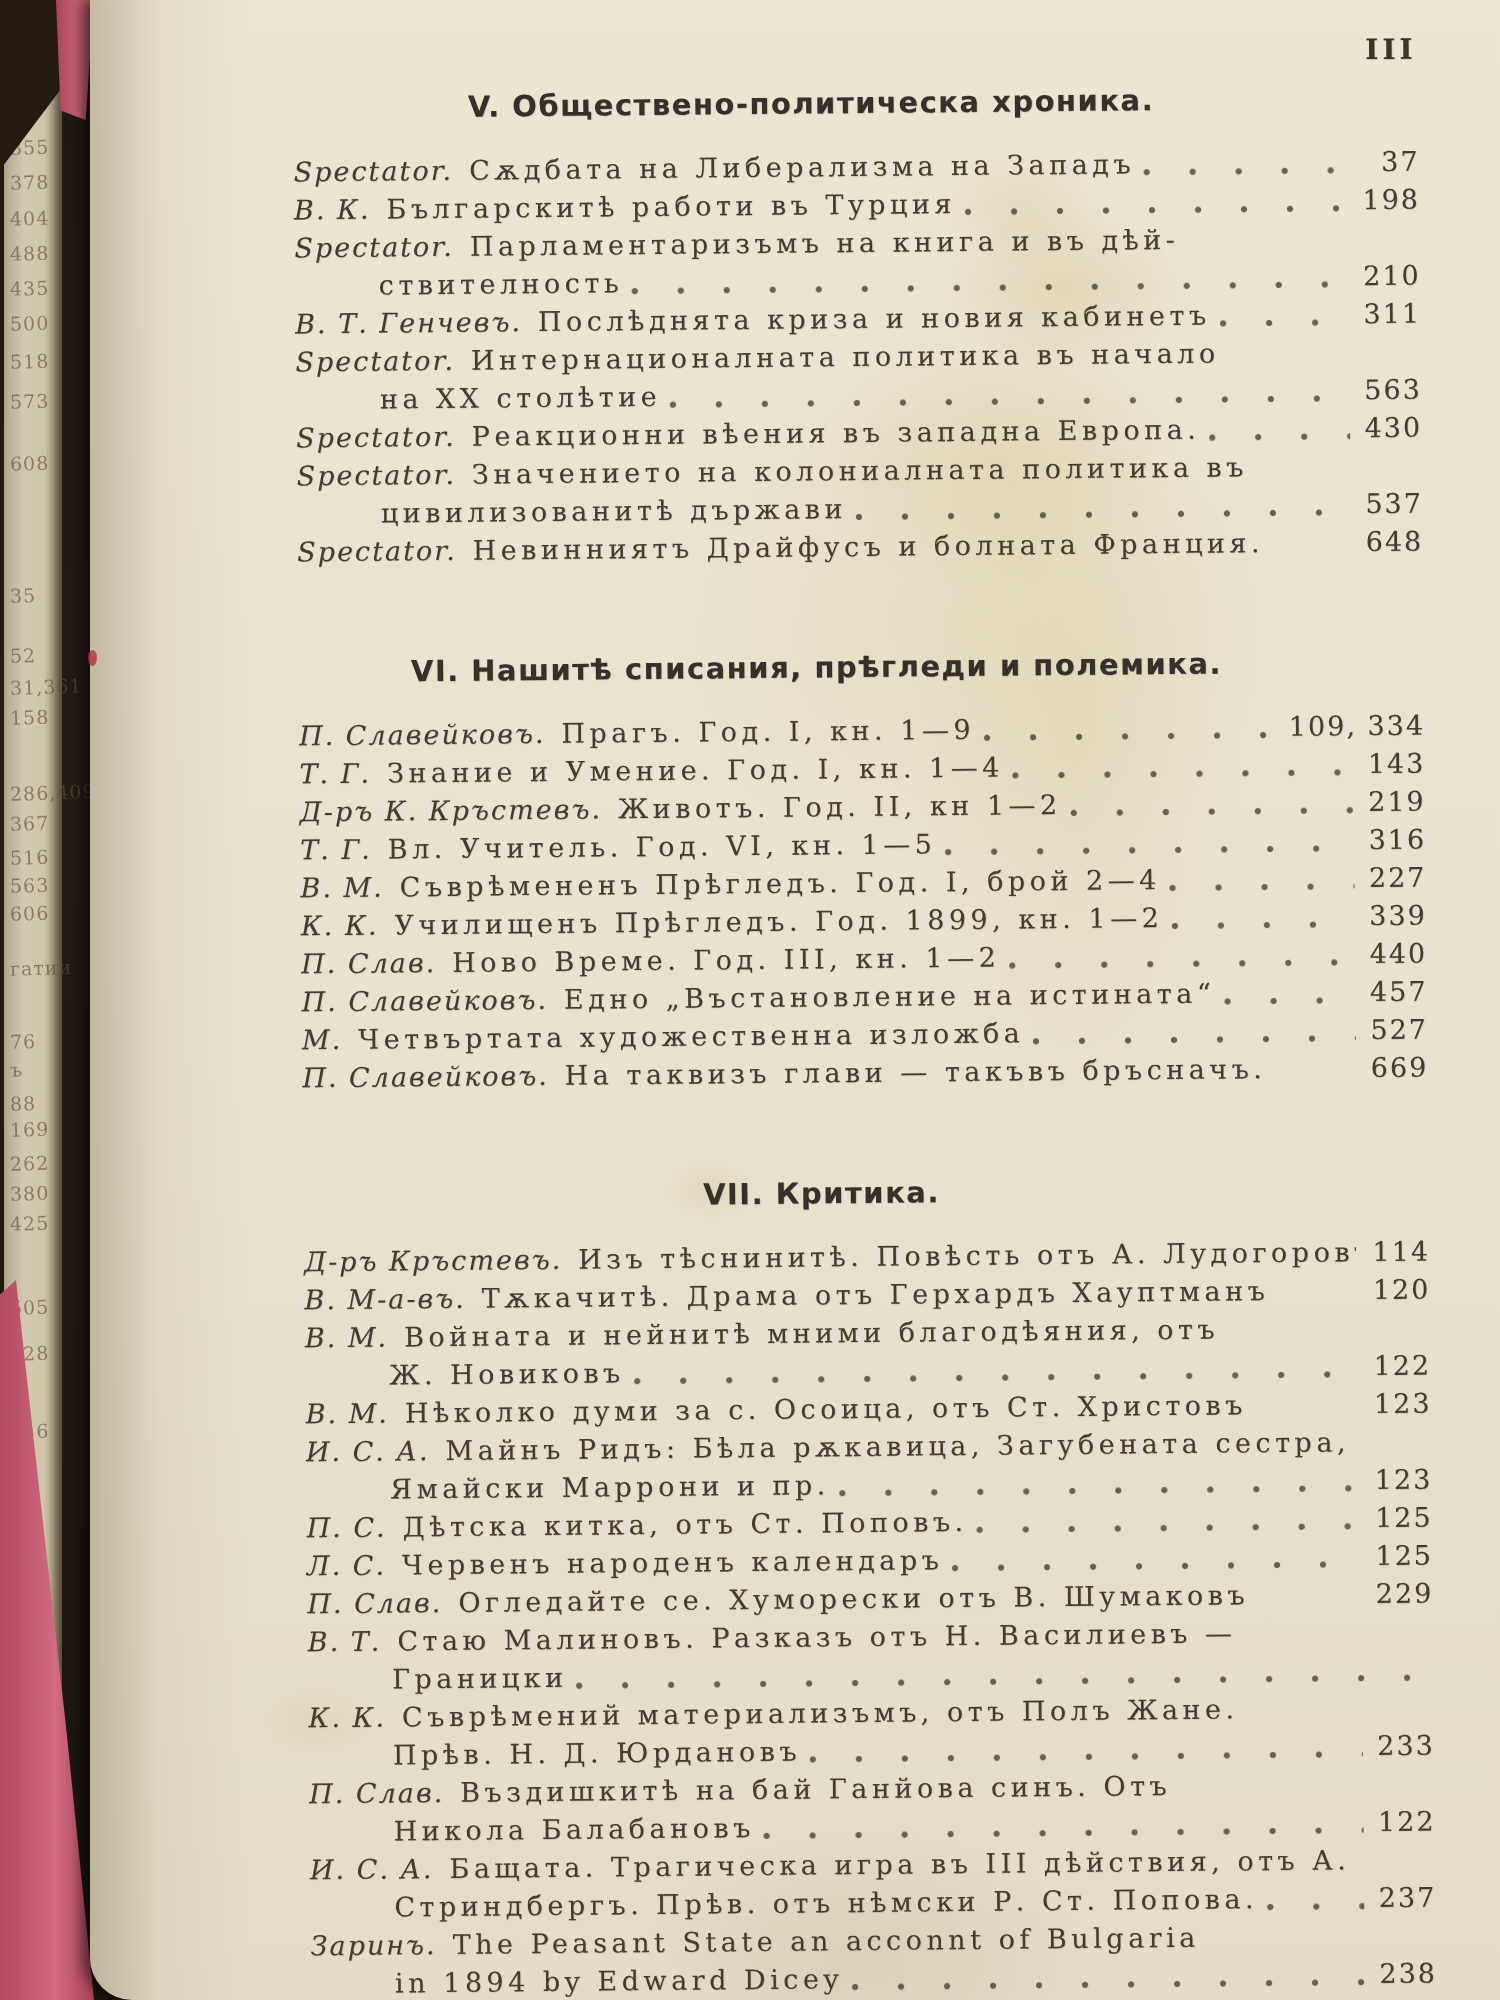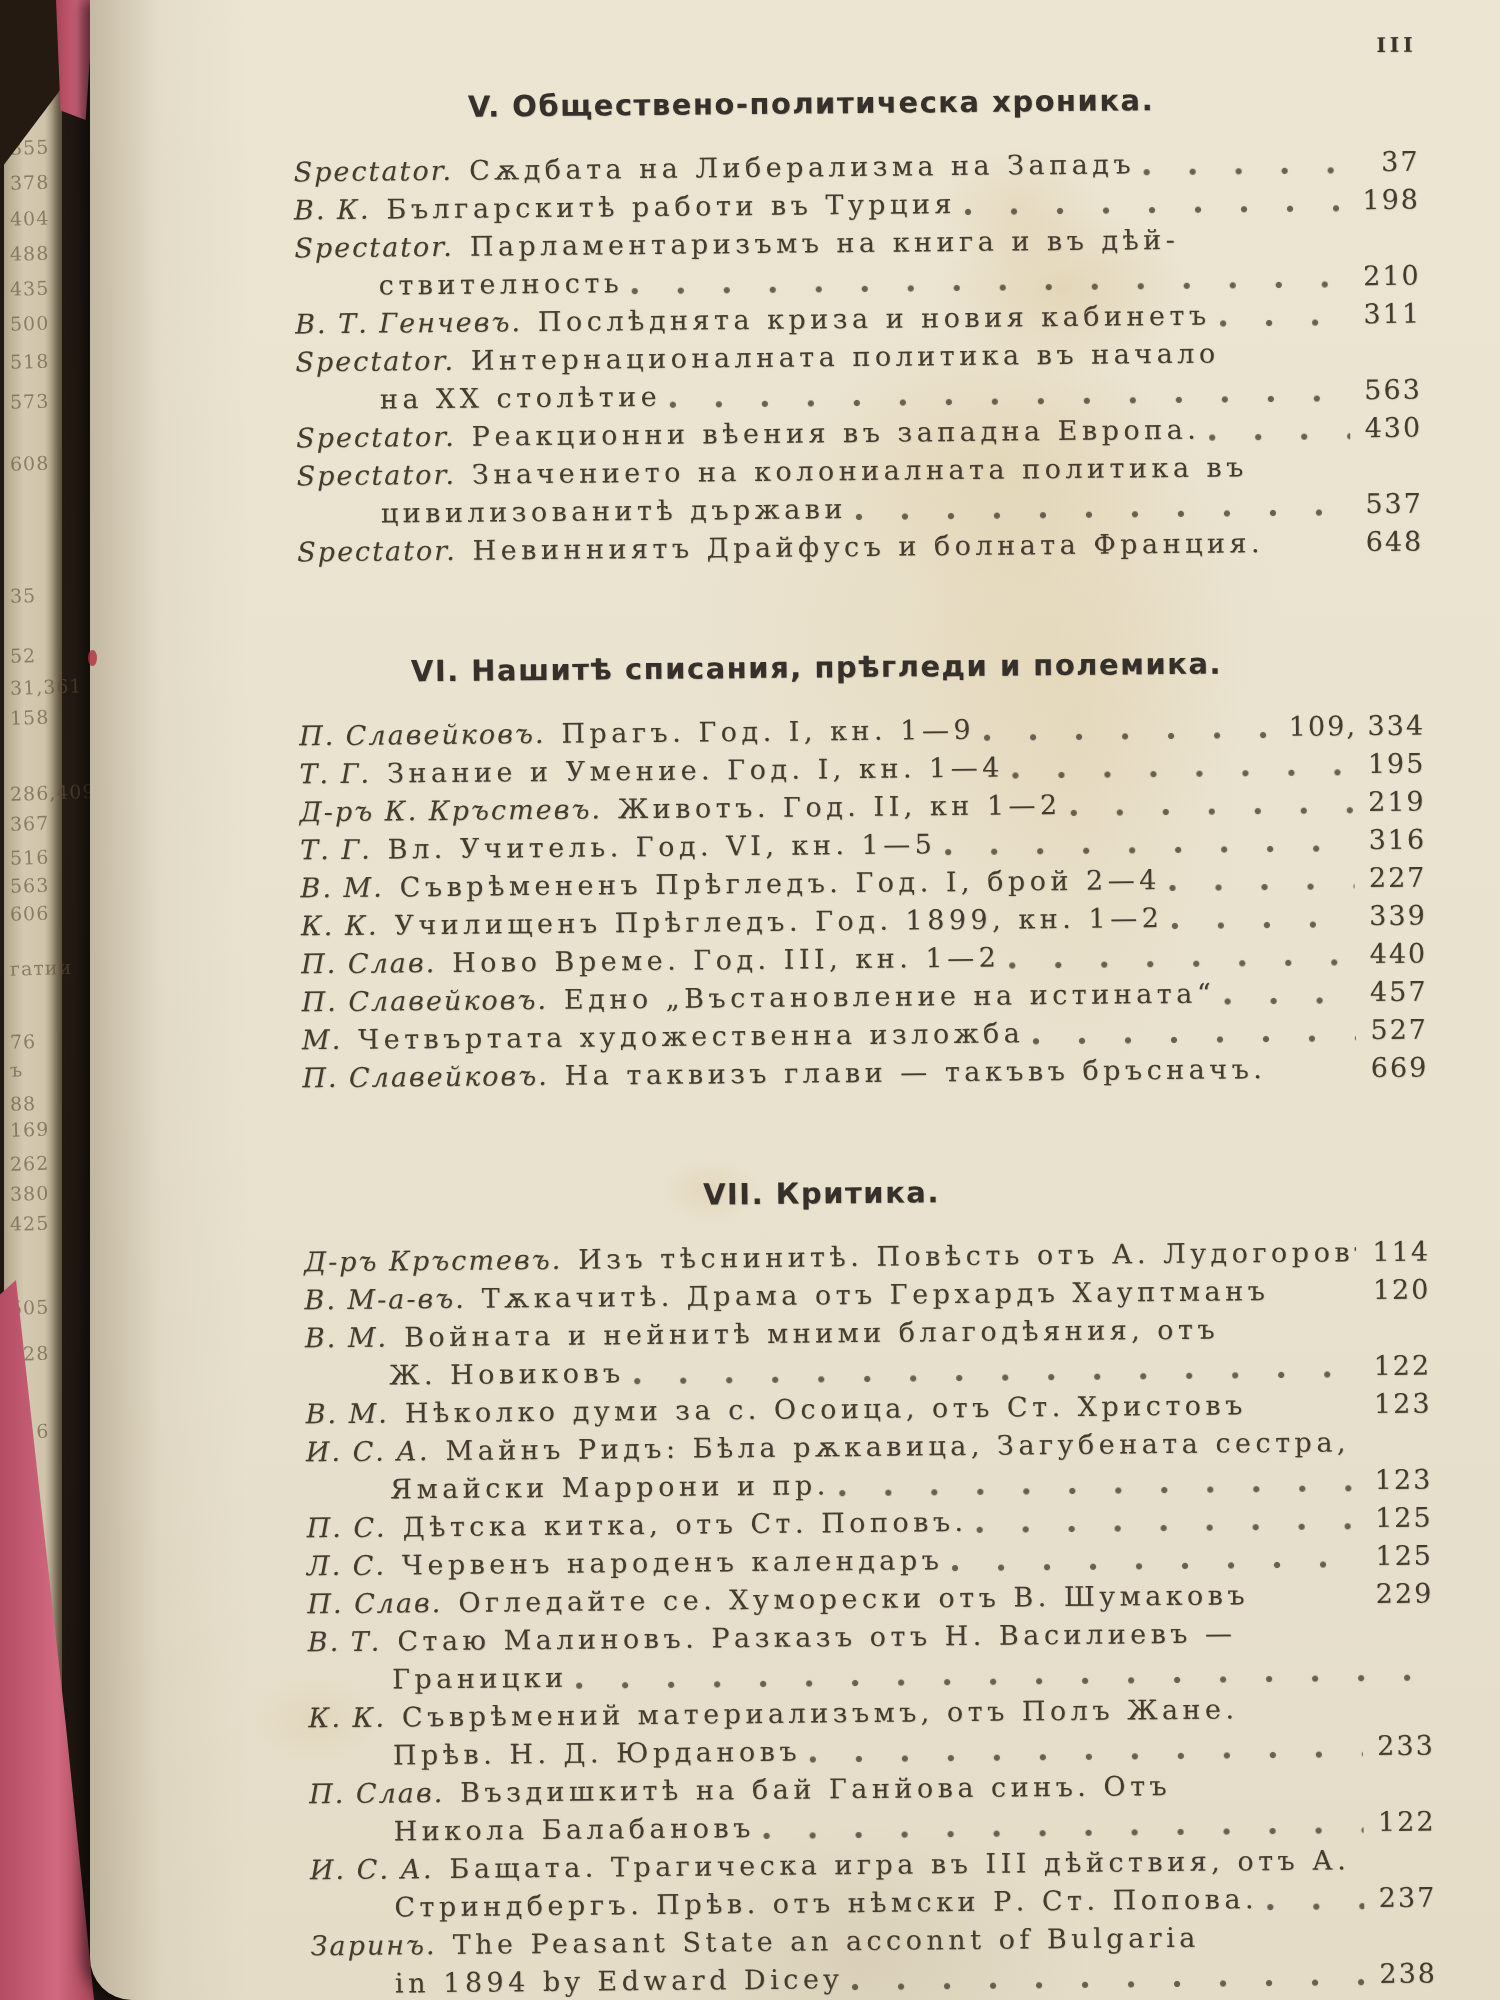--- a/index.html
+++ b/index.html
@@ -56,21 +56,21 @@
     background:#b23040;opacity:.8;
   }
   
   .content{
     position:absolute;left:202px;top:0;width:1126px;height:2000px;
     transform:rotate(-0.55deg);transform-origin:50% 0;
     color:#453b2e;
   }
   .folio{
     position:absolute;top:38px;right:2px;
-    font-family:"DejaVu Serif",serif;font-weight:bold;font-size:20px;letter-spacing:4px;color:#3c342a;
+    font-family:"DejaVu Serif",serif;font-weight:bold;font-size:28px;letter-spacing:4px;color:#3c342a;
     text-shadow:0.5px 0.5px 1px rgba(60,50,40,.35);
   }
   .sections{padding-top:86px;}
   .toc-section{margin-top:0;}
   .toc-section + .toc-section{margin-top:84px;}
   .sec-head{
     text-align:center;padding-right:90px;margin-bottom:28px;
     font-family:"DejaVu Sans",sans-serif;font-weight:bold;font-size:29px;letter-spacing:1.5px;color:#35302a;
     text-shadow:0.5px 0.5px 1px rgba(50,45,38,.35);
   }
@@ -199,21 +199,21 @@
           <div class="row">
             <span class="author">П. Славейковъ.</span>
             <span class="title">Прагъ. Год. I, кн. 1—9</span>
             <span class="dots"></span>
             <span class="pg">109, 334</span>
           </div>
           <div class="row">
             <span class="author">Т. Г.</span>
             <span class="title">Знание и Умение. Год. I, кн. 1—4</span>
             <span class="dots"></span>
-            <span class="pg">195</span>
+            <span class="pg">143</span>
           </div>
           <div class="row">
             <span class="author">Д-ръ К. Кръстевъ.</span>
             <span class="title">Животъ. Год. II, кн 1—2</span>
             <span class="dots"></span>
             <span class="pg">219</span>
           </div>
           <div class="row">
             <span class="author">Т. Г.</span>
             <span class="title">Вл. Учитель. Год. VI, кн. 1—5</span>

